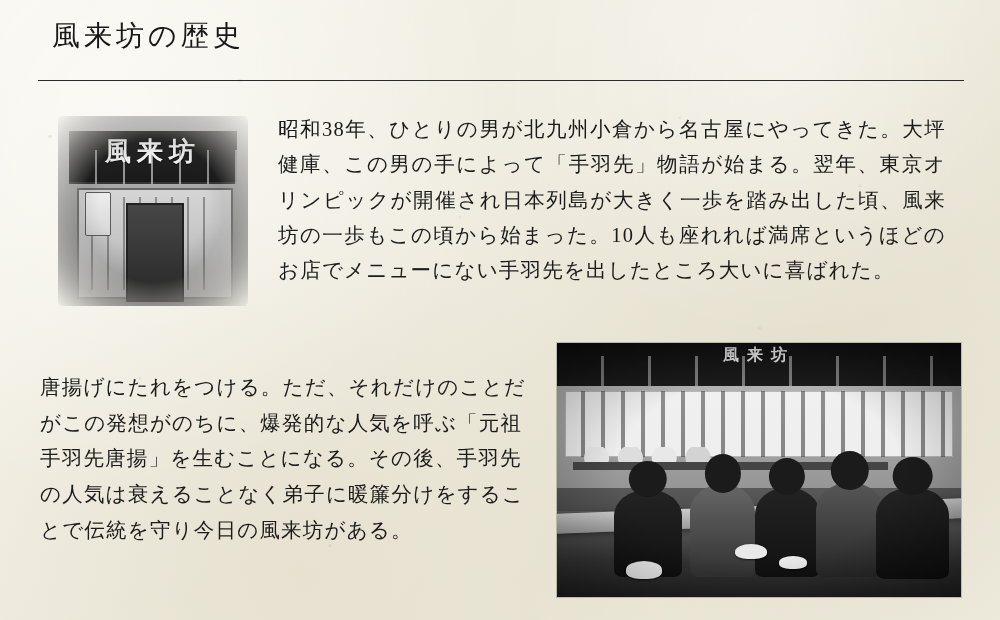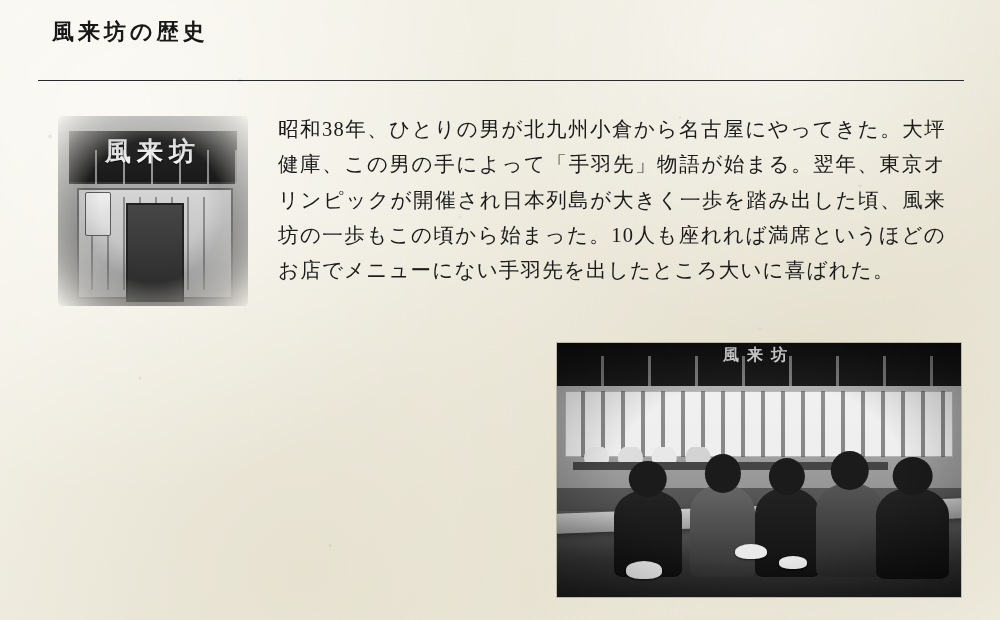--- a/index.html
+++ b/index.html
@@ -50,22 +50,22 @@
 
   
   #title-block {
     position: absolute;
     left: 52px;
     top: 18px;
     width: 900px;
   }
   #page-title {
     font-family: "DejaVu Serif", "Liberation Serif", serif;
-    font-size: 22px;
-    font-weight: 700;
+    font-size: 28px;
+    font-weight: 400;
     letter-spacing: 4px;
     color: #181818;
     line-height: 1.25;
     white-space: nowrap;
   }
   #title-rule {
     position: absolute;
     left: -14px;
     top: 62px;
     width: 926px;
@@ -307,20 +307,21 @@
         <div class="sf-door"></div>
         <div class="sf-shadow"></div>
       </div>
     </div>
 
     <div id="history-text">昭和38年、ひとりの男が北九州小倉から名古屋にやってきた。大坪健庫、この男の手によって「手羽先」物語が始まる。翌年、東京オリンピックが開催され日本列島が大きく一歩を踏み出した頃、風来坊の一歩もこの頃から始まった。10人も座れれば満席というほどのお店でメニューにない手羽先を出したところ大いに喜ばれた。</div>
   </div>
 
   <div id="section-origin">
 
+    <div id="origin-text">唐揚げにたれをつける。ただ、それだけのことだがこの発想がのちに、爆発的な人気を呼ぶ「元祖手羽先唐揚」を生むことになる。その後、手羽先の人気は衰えることなく弟子に暖簾分けをすることで伝統を守り今日の風来坊がある。</div>
 
     <div id="interior-photo">
       <div class="photo-canvas">
         <div class="in-bg"></div>
         <div class="in-wall"></div>
         <div class="in-strips"></div>
         <div class="in-bowls"></div>
         <div class="in-shelf"></div>
         <div class="in-noren">
           <div class="in-noren-text">風来坊</div>

